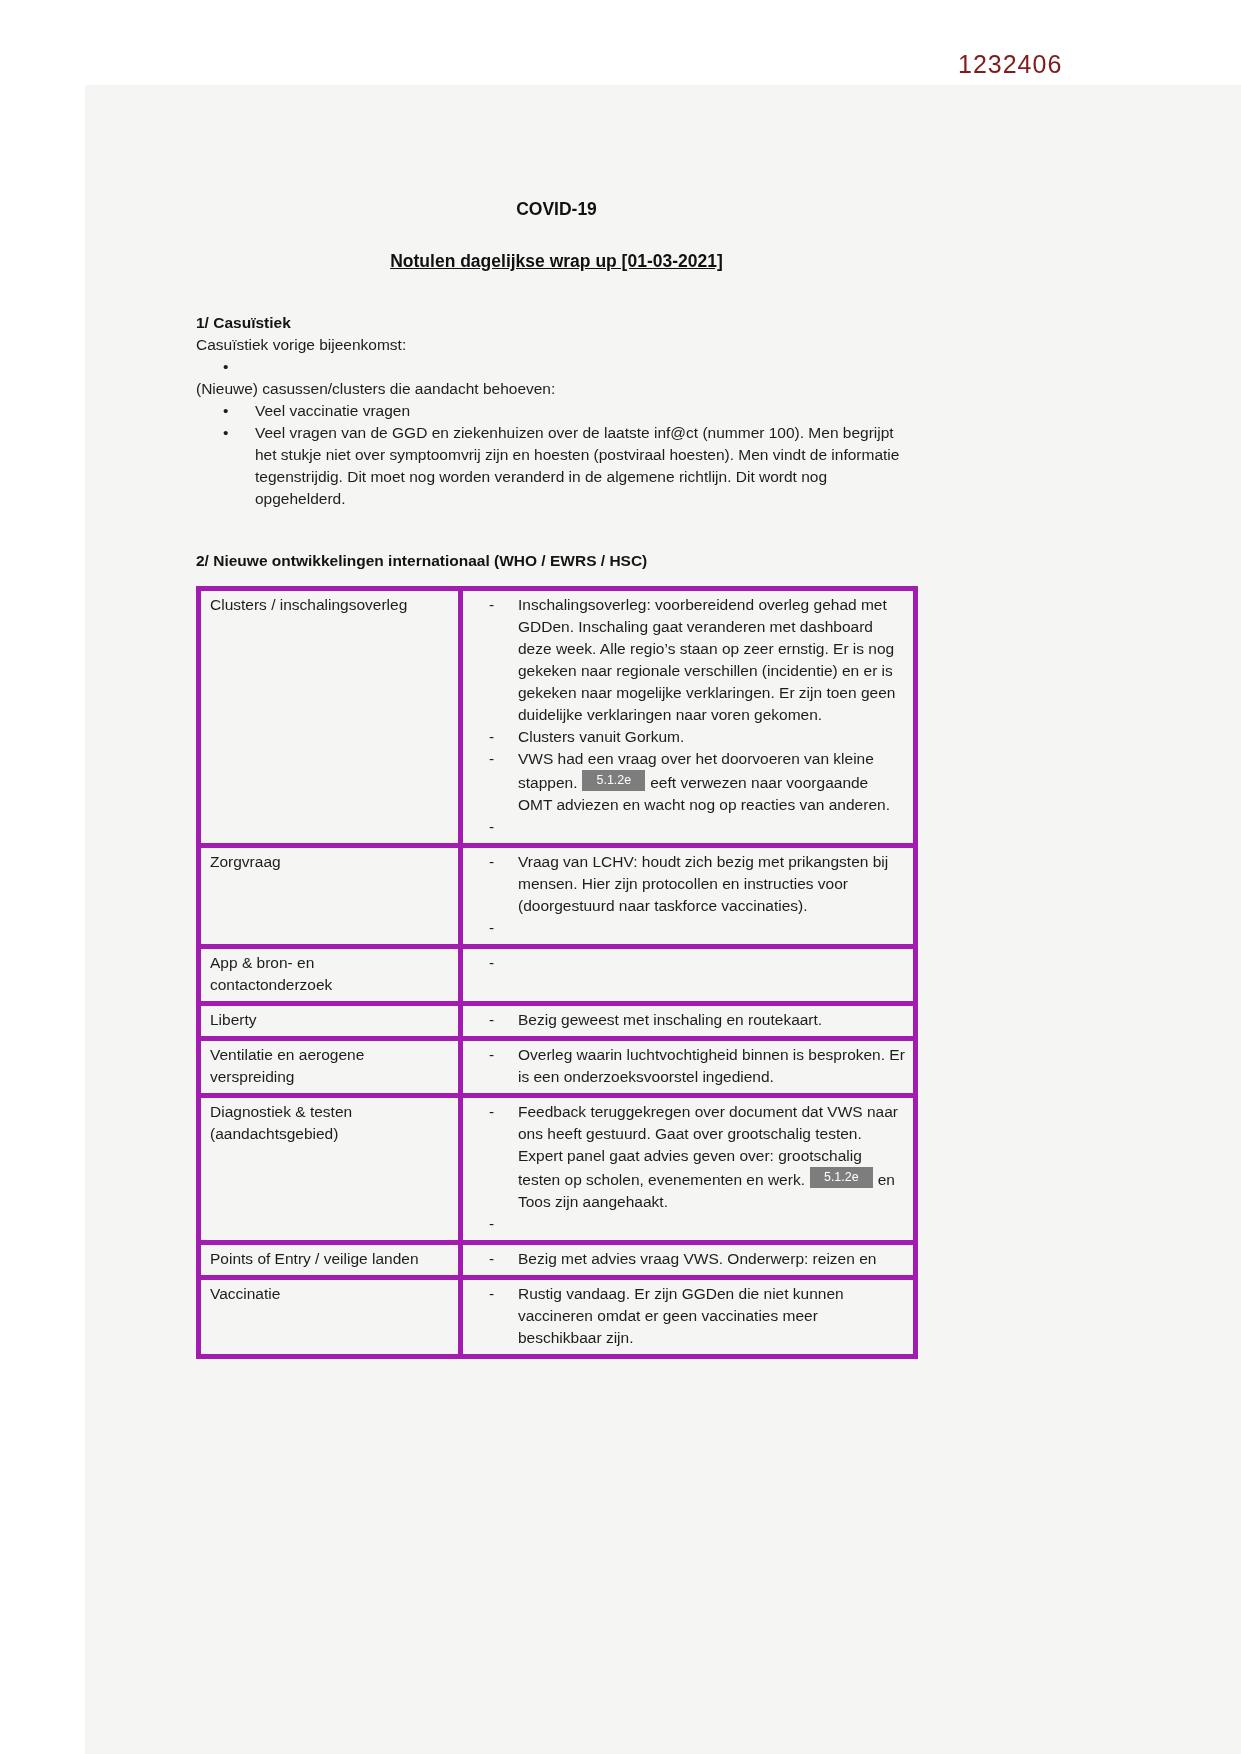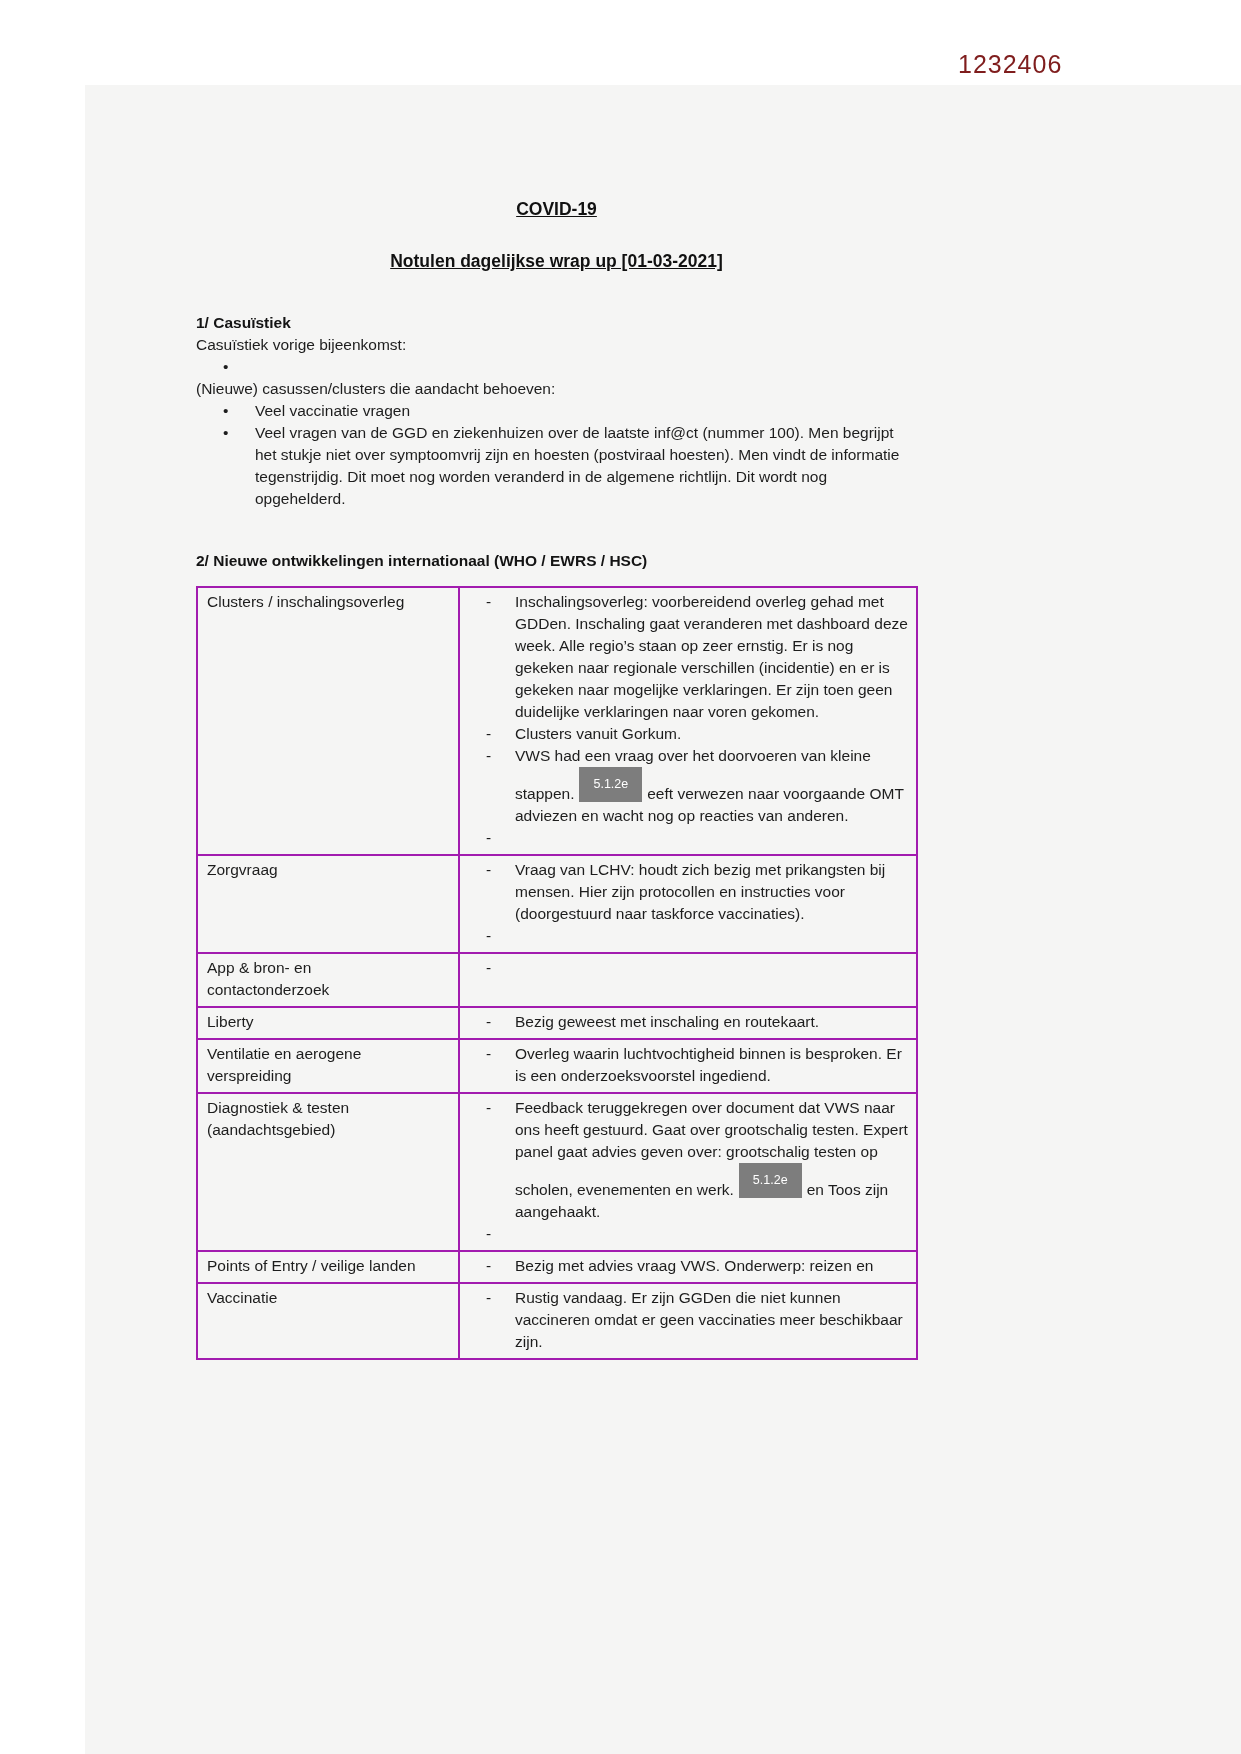--- a/index.html
+++ b/index.html
@@ -16,49 +16,49 @@
   .page-number {
     position: absolute; top: 50px; left: 958px;
     font-size: 25px; letter-spacing: 1px; color: #7f1d1d;
   }
   .content {
     position: absolute; left: 196px; top: 0; width: 721px;
     font-size: 15.5px; line-height: 22px;
   }
   .doc-title {
     padding-top: 198px; text-align: center;
-    font-weight: bold; font-size: 17.5px; text-decoration: underline;
+    font-weight: bold; font-size: 17.5px; 
     color: #111;
   }
   .doc-subtitle {
     margin-top: 30px; text-align: center;
     font-weight: bold; font-size: 17.5px; text-decoration: underline;
     color: #111;
   }
   .section-heading { font-weight: bold; color: #141414; }
   .s1-heading { margin-top: 40px; }
   .s2 { margin-top: 40px; }
   .s3 { margin-top: 43px; }
   .bullet-row { display: flex; }
   .bullet-row .marker { flex: 0 0 59px; padding-left: 27px; }
   .bullet-row .text { flex: 1; }
   .taskforce-table {
     border-collapse: collapse; width: 722px; margin-top: 14px;
     table-layout: fixed;
   }
   .col-label { width: 262px; }
-  .taskforce-table td { border: 2px solid #a21caf; vertical-align: top; }
+  .taskforce-table td { border: 5px solid #a21caf; vertical-align: top; }
   .cell-label { padding: 3px 10px 5px 9px; white-space: pre-line; }
   .cell-notes { padding: 3px 8px 5px 0; }
   .note-item { display: flex; }
   .note-item .dash { flex: 0 0 55px; padding-left: 26px; }
   .note-text { flex: 1; min-height: 22px; }
   .redaction {
     display: inline-block; background: #7d7d7d; color: #ffffff;
-    font-size: 12.5px; line-height: 19px; padding: 8px 14px; margin: 0 5px;
+    font-size: 12.5px; line-height: 19px; padding: 1px 14px; margin: 0 5px;
     vertical-align: text-bottom;
   }
 </style>
 </head>
 <body>
 
 <div class="sheet">
   <div class="scan-area"></div>
   <div class="page-number">1232406</div>
 

